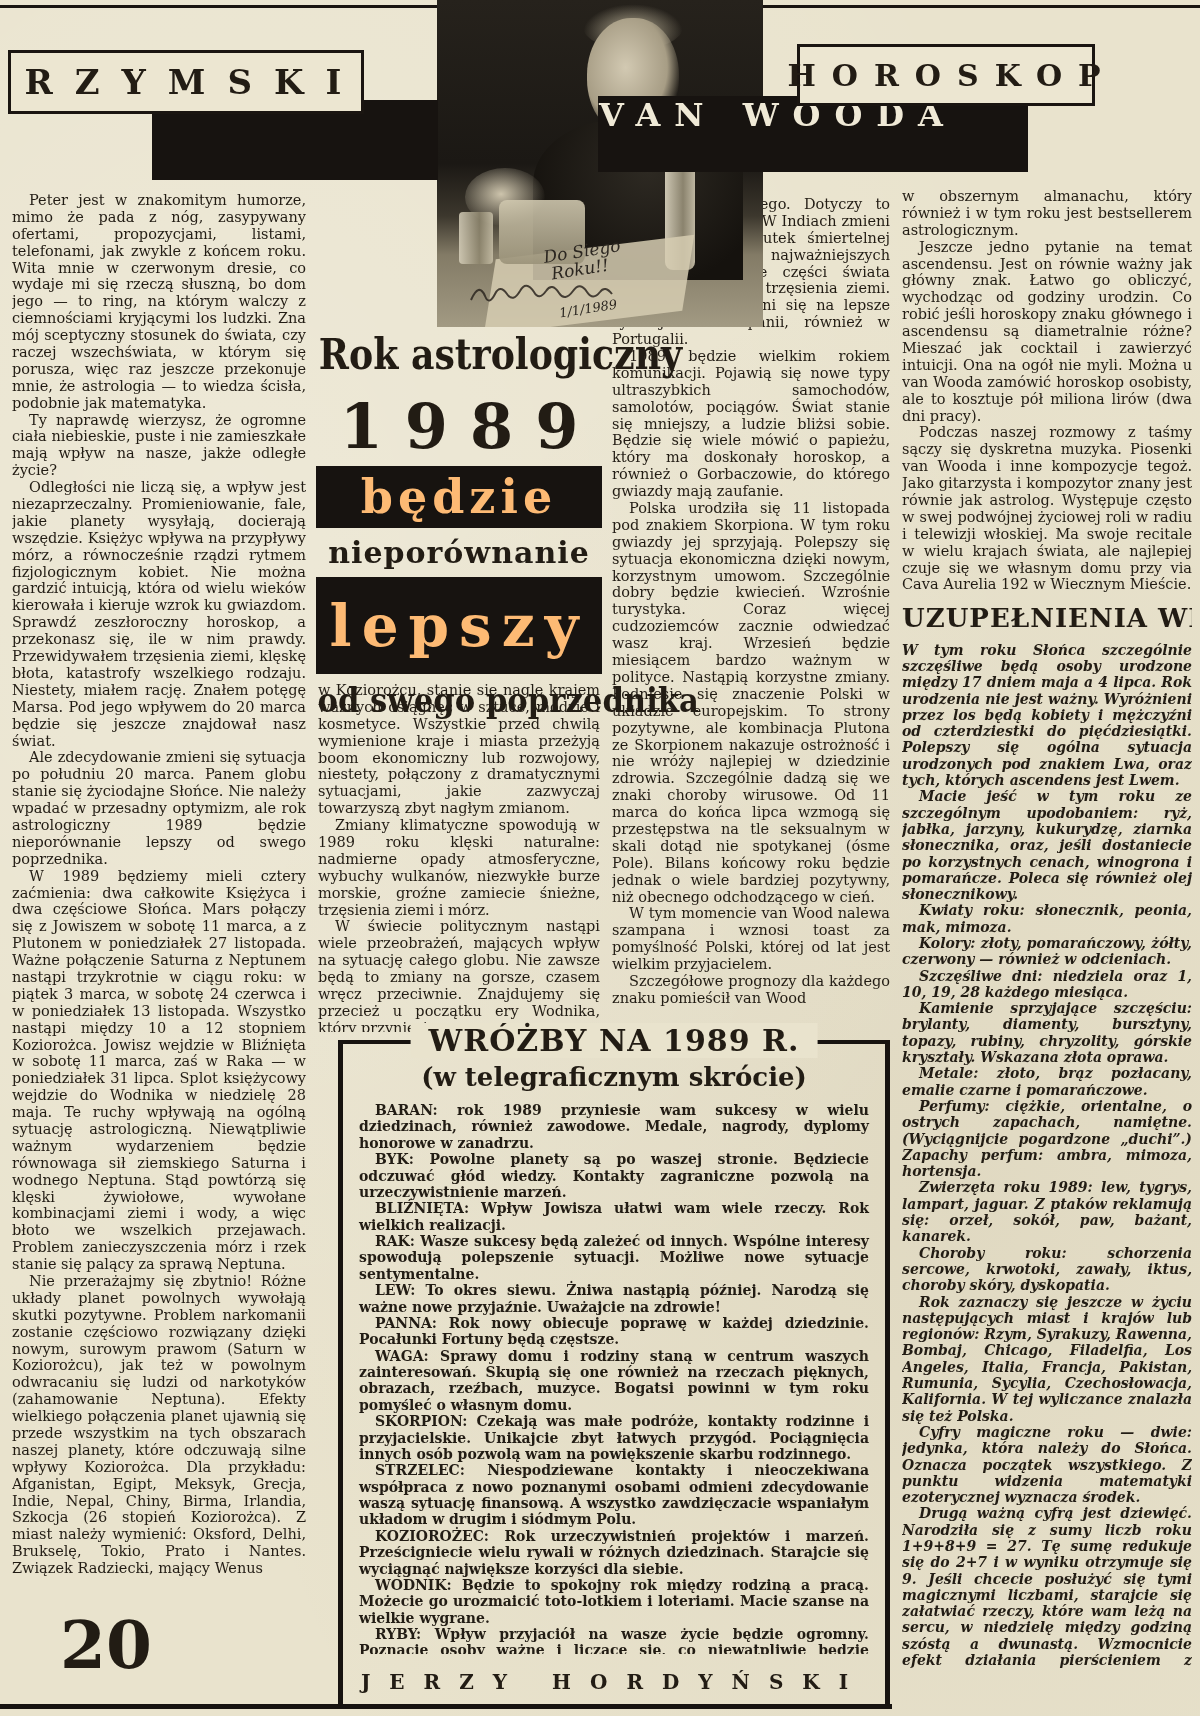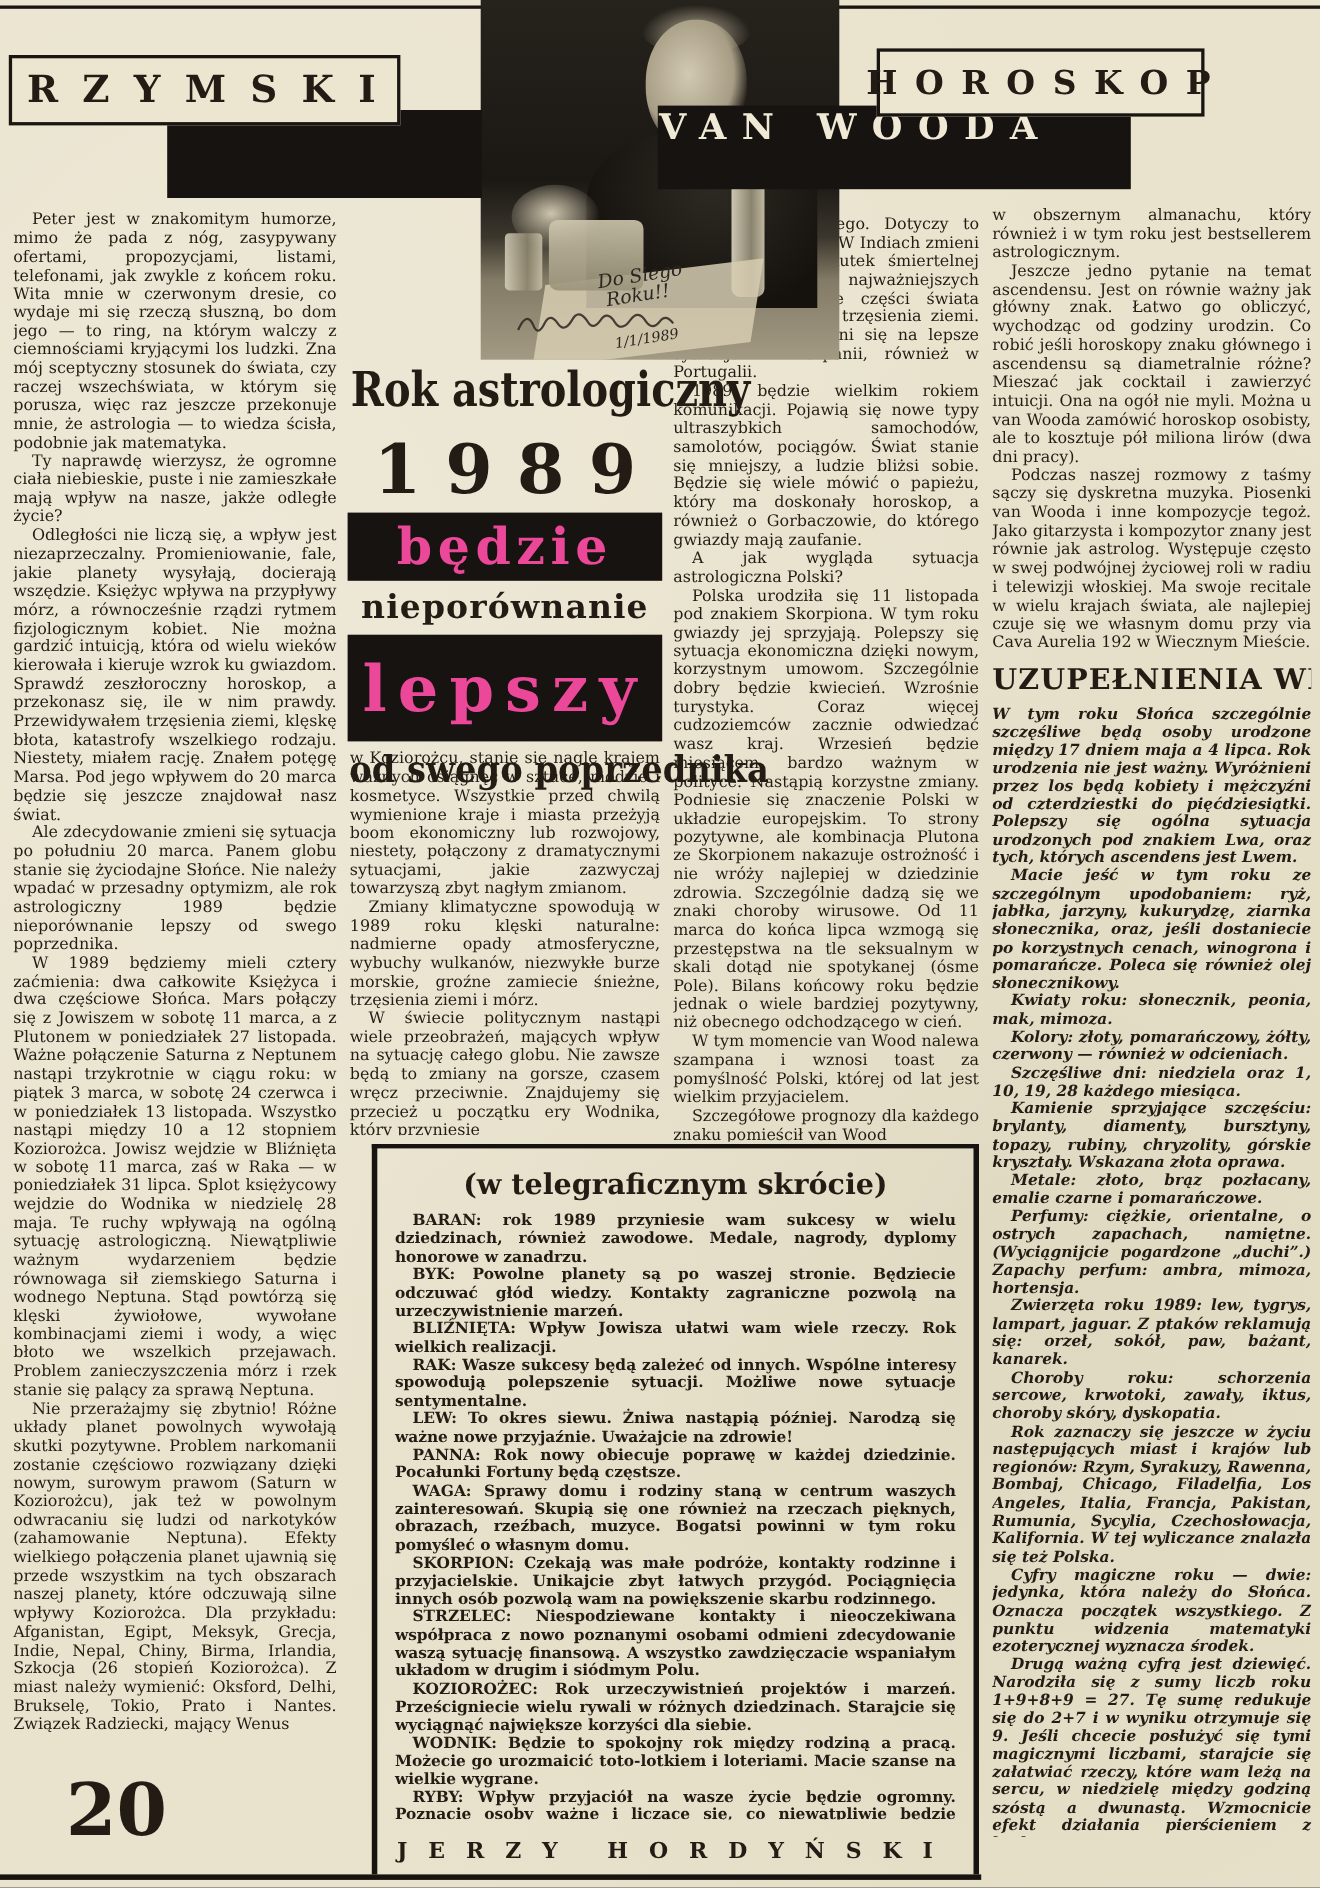--- a/index.html
+++ b/index.html
@@ -49,21 +49,21 @@
   .ph-ink{position:absolute;color:#2b2620;font-style:italic;transform:rotate(-9deg);
     font-size:17px;line-height:18px;white-space:nowrap;}
   .ph-ink.l1{left:106px;top:242px;}
   .ph-ink.l2{left:114px;top:260px;}
   .ph-ink.l3{left:122px;top:300px;font-size:13px;}
   .ph-sig{position:absolute;left:30px;top:272px;}
   
   .headline{position:absolute;left:316px;top:332px;width:286px;text-align:center;z-index:2;}
   .h-line1{font-size:37px;font-weight:bold;transform:scale(.98,1.18);transform-origin:center;white-space:nowrap;}
   .h-1989{font-size:62px;font-weight:bold;letter-spacing:22px;text-indent:22px;margin-top:18px;line-height:66px;}
-  .h-bar{background:#171310;color:#ec4899;font-weight:bold;display:flex;align-items:center;justify-content:center;}
+  .h-bar{background:#171310;color:#fdba74;font-weight:bold;display:flex;align-items:center;justify-content:center;}
   .h-bedzie{height:62px;margin-top:6px;font-size:46px;letter-spacing:5px;}
   .h-niep{font-size:30px;font-weight:bold;margin-top:7px;white-space:nowrap;letter-spacing:1px;}
   .h-lepszy{height:97px;margin-top:7px;font-size:58px;letter-spacing:10px;}
   .h-odswego{font-size:31px;font-weight:bold;margin-top:8px;white-space:nowrap;transform:scale(.99,1.08);}
   
   .col{position:absolute;text-align:justify;font-size:14.5px;line-height:1.165;overflow:hidden;}
   .col p{margin:0;text-indent:17px;}
   .cont p:first-child{text-indent:0;}
   .col1{left:12px;top:192px;width:294px;height:1424px;}
   .col2{left:318px;top:682px;width:282px;height:350px;}
@@ -144,21 +144,20 @@
 
   <div class="col col2 cont">
       <p>w Koziorożcu, stanie się nagle krajem ważnych osiągnęć w sztuce, modzie i kosmetyce. Wszystkie przed chwilą wymienione kraje i miasta przeżyją boom ekonomiczny lub rozwojowy, niestety, połączony z dramatycznymi sytuacjami, jakie zazwyczaj towarzyszą zbyt nagłym zmianom.</p>
       <p>Zmiany klimatyczne spowodują w 1989 roku klęski naturalne: nadmierne opady atmosferyczne, wybuchy wulkanów, niezwykłe burze morskie, groźne zamiecie śnieżne, trzęsienia ziemi i mórz.</p>
       <p>W świecie politycznym nastąpi wiele przeobrażeń, mających wpływ na sytuację całego globu. Nie zawsze będą to zmiany na gorsze, czasem wręcz przeciwnie. Znajdujemy się przecież u początku ery Wodnika, który przyniesie</p>
     </div>
 
   <div class="col col3 cont">
       <p>światu wiele dobrego. Dotyczy to krajów Afryki i Azji. W Indiach zmieni się sytuacja na skutek śmiertelnej choroby jednego z najważniejszych przywódców. Tamte części świata nawiedzą w marcu trzęsienia ziemi. Zdecydowanie zmieni się na lepsze sytuacja w Hiszpanii, również w Portugalii.</p>
       <p>1989 będzie wielkim rokiem komunikacji. Pojawią się nowe typy ultraszybkich samochodów, samolotów, pociągów. Świat stanie się mniejszy, a ludzie bliżsi sobie. Będzie się wiele mówić o papieżu, który ma doskonały horoskop, a również o Gorbaczowie, do którego gwiazdy mają zaufanie.</p>
-      <p>A jak wygląda sytuacja astrologiczna Polski?</p>
       <p>Polska urodziła się 11 listopada pod znakiem Skorpiona. W tym roku gwiazdy jej sprzyjają. Polepszy się sytuacja ekonomiczna dzięki nowym, korzystnym umowom. Szczególnie dobry będzie kwiecień. Wzrośnie turystyka. Coraz więcej cudzoziemców zacznie odwiedzać wasz kraj. Wrzesień będzie miesiącem bardzo ważnym w polityce. Nastąpią korzystne zmiany. Podniesie się znaczenie Polski w układzie europejskim. To strony pozytywne, ale kombinacja Plutona ze Skorpionem nakazuje ostrożność i nie wróży najlepiej w dziedzinie zdrowia. Szczególnie dadzą się we znaki choroby wirusowe. Od 11 marca do końca lipca wzmogą się przestępstwa na tle seksualnym w skali dotąd nie spotykanej (ósme Pole). Bilans końcowy roku będzie jednak o wiele bardziej pozytywny, niż obecnego odchodzącego w cień.</p>
       <p>W tym momencie van Wood nalewa szampana i wznosi toast za pomyślność Polski, której od lat jest wielkim przyjacielem.</p>
       <p>Szczegółowe prognozy dla każdego znaku pomieścił van Wood</p>
     </div>
 
   <div class="col col4 cont">
     <div class="normal-sec cont">
         <p>w obszernym almanachu, który również i w tym roku jest bestsellerem astrologicznym.</p>
         <p>Jeszcze jedno pytanie na temat ascendensu. Jest on równie ważny jak główny znak. Łatwo go obliczyć, wychodząc od godziny urodzin. Co robić jeśli horoskopy znaku głównego i ascendensu są diametralnie różne? Mieszać jak cocktail i zawierzyć intuicji. Ona na ogół nie myli. Można u van Wooda zamówić horoskop osobisty, ale to kosztuje pół miliona lirów (dwa dni pracy).</p>
         <p>Podczas naszej rozmowy z taśmy sączy się dyskretna muzyka. Piosenki van Wooda i inne kompozycje tegoż. Jako gitarzysta i kompozytor znany jest równie jak astrolog. Występuje często w swej podwójnej życiowej roli w radiu i telewizji włoskiej. Ma swoje recitale w wielu krajach świata, ale najlepiej czuje się we własnym domu przy via Cava Aurelia 192 w Wiecznym Mieście.</p>
@@ -175,20 +174,21 @@
         <p>Perfumy: ciężkie, orientalne, o ostrych zapachach, namiętne. (Wyciągnijcie pogardzone „duchi”.) Zapachy perfum: ambra, mimoza, hortensja.</p>
         <p>Zwierzęta roku 1989: lew, tygrys, lampart, jaguar. Z ptaków reklamują się: orzeł, sokół, paw, bażant, kanarek.</p>
         <p>Choroby roku: schorzenia sercowe, krwotoki, zawały, iktus, choroby skóry, dyskopatia.</p>
         <p>Rok zaznaczy się jeszcze w życiu następujących miast i krajów lub regionów: Rzym, Syrakuzy, Rawenna, Bombaj, Chicago, Filadelfia, Los Angeles, Italia, Francja, Pakistan, Rumunia, Sycylia, Czechosłowacja, Kalifornia. W tej wyliczance znalazła się też Polska.</p>
         <p>Cyfry magiczne roku — dwie: jedynka, która należy do Słońca. Oznacza początek wszystkiego. Z punktu widzenia matematyki ezoterycznej wyznacza środek.</p>
         <p>Drugą ważną cyfrą jest dziewięć. Narodziła się z sumy liczb roku 1+9+8+9 = 27. Tę sumę redukuje się do 2+7 i w wyniku otrzymuje się 9. Jeśli chcecie posłużyć się tymi magicznymi liczbami, starajcie się załatwiać rzeczy, które wam leżą na sercu, w niedzielę między godziną szóstą a dwunastą. Wzmocnicie efekt działania pierścieniem z brylantem.</p>
       </div>
   </div>
 
   <div class="zbox">
+    <div class="zbox-title">WRÓŻBY NA 1989 R.</div>
     <div class="zbox-subtitle">(w telegraficznym skrócie)</div>
     <div class="zbox-body">
         <p><b>BARAN: </b>rok 1989 przyniesie wam sukcesy w wielu dziedzinach, również zawodowe. Medale, nagrody, dyplomy honorowe w zanadrzu.</p>
         <p><b>BYK: </b>Powolne planety są po waszej stronie. Będziecie odczuwać głód wiedzy. Kontakty zagraniczne pozwolą na urzeczywistnienie marzeń.</p>
         <p><b>BLIŹNIĘTA: </b>Wpływ Jowisza ułatwi wam wiele rzeczy. Rok wielkich realizacji.</p>
         <p><b>RAK: </b>Wasze sukcesy będą zależeć od innych. Wspólne interesy spowodują polepszenie sytuacji. Możliwe nowe sytuacje sentymentalne.</p>
         <p><b>LEW: </b>To okres siewu. Żniwa nastąpią później. Narodzą się ważne nowe przyjaźnie. Uważajcie na zdrowie!</p>
         <p><b>PANNA: </b>Rok nowy obiecuje poprawę w każdej dziedzinie. Pocałunki Fortuny będą częstsze.</p>
         <p><b>WAGA: </b>Sprawy domu i rodziny staną w centrum waszych zainteresowań. Skupią się one również na rzeczach pięknych, obrazach, rzeźbach, muzyce. Bogatsi powinni w tym roku pomyśleć o własnym domu.</p>
         <p><b>SKORPION: </b>Czekają was małe podróże, kontakty rodzinne i przyjacielskie. Unikajcie zbyt łatwych przygód. Pociągnięcia innych osób pozwolą wam na powiększenie skarbu rodzinnego.</p>

